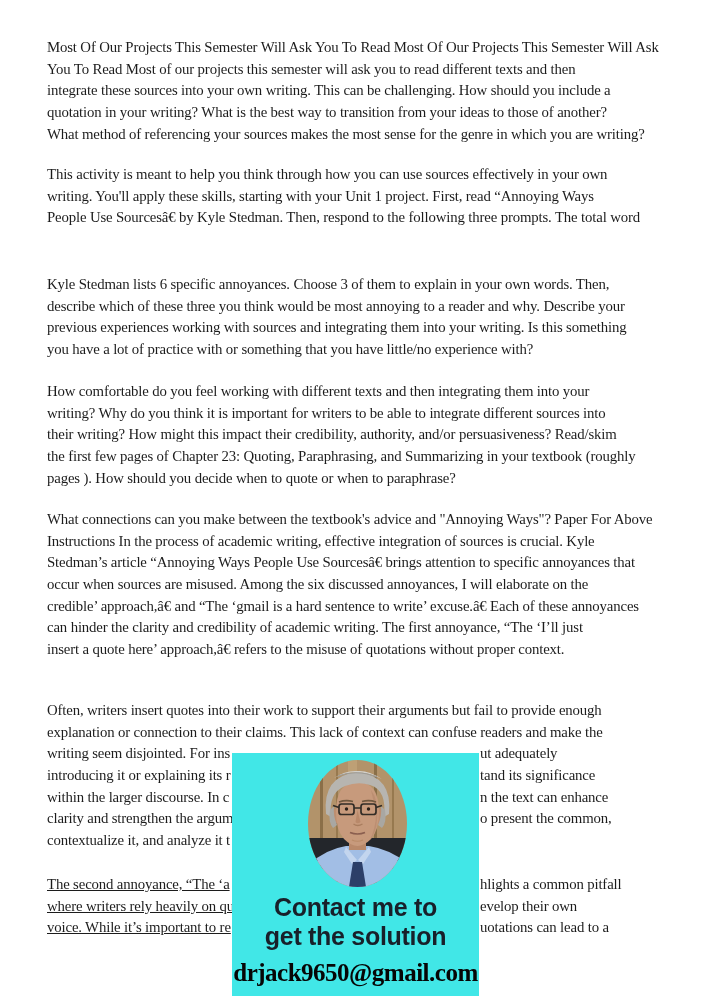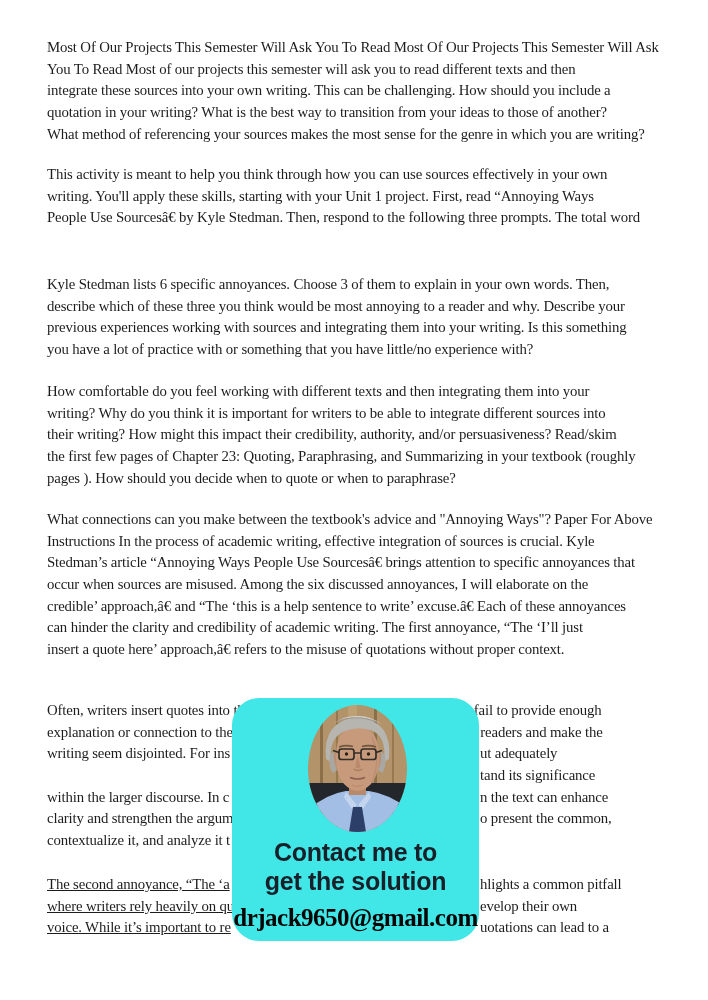--- a/index.html
+++ b/index.html
@@ -23,22 +23,22 @@
   .line {
     position:relative;
     height:21.7px;
     line-height:21.7px;
     white-space:nowrap;
   }
   .frag-right { position:absolute; left:433px; top:0; }
   
   .overlay {
     position:absolute;
-    left:232px; top:698px;
-    width:247px; height:243px;border-radius:27px;
+    left:232px; top:753px;
+    width:247px; height:243px;
   }
   .photo {
     position:absolute;
     left:76px; top:7px;
     width:99px; height:127px;
   }
   .ov-text {
     position:absolute;
     top:140px; left:0; right:0;
     text-align:center;
@@ -86,29 +86,29 @@
         <div class="line">writing? Why do you think it is important for writers to be able to integrate different sources into</div>
         <div class="line">their writing? How might this impact their credibility, authority, and/or persuasiveness? Read/skim</div>
         <div class="line">the first few pages of Chapter 23: Quoting, Paraphrasing, and Summarizing in your textbook (roughly</div>
         <div class="line">pages ). How should you decide when to quote or when to paraphrase?</div>
       </div>
       <div class="para" style="top: 509px;">
         <div class="line">What connections can you make between the textbook's advice and "Annoying Ways"? Paper For Above</div>
         <div class="line">Instructions In the process of academic writing, effective integration of sources is crucial. Kyle</div>
         <div class="line">Stedman’s article “Annoying Ways People Use Sourcesâ€ brings attention to specific annoyances that</div>
         <div class="line">occur when sources are misused. Among the six discussed annoyances, I will elaborate on the</div>
-        <div class="line">credible’ approach,â€ and “The ‘this is a help sentence to write’ excuse.â€ Each of these annoyances</div>
+        <div class="line">credible’ approach,â€ and “The ‘gmail is a hard sentence to write’ excuse.â€ Each of these annoyances</div>
         <div class="line">can hinder the clarity and credibility of academic writing. The first annoyance, “The ‘I’ll just</div>
         <div class="line">insert a quote here’ approach,â€ refers to the misuse of quotations without proper context.</div>
       </div>
       <div class="para" style="top: 700px;">
         <div class="line">Often, writers insert quotes into their work to support their arguments but fail to provide enough</div>
         <div class="line">explanation or connection to their claims. This lack of context can confuse readers and make the</div>
         <div class="line"><span class="frag-left">writing seem disjointed. For ins</span><span class="frag-right">ut adequately</span></div>
-        <div class="line"><span class="frag-right">tand its significance</span></div>
+        <div class="line"><span class="frag-left">introducing it or explaining its r</span><span class="frag-right">tand its significance</span></div>
         <div class="line"><span class="frag-left">within the larger discourse. In c</span><span class="frag-right">n the text can enhance</span></div>
         <div class="line"><span class="frag-left">clarity and strengthen the argum</span><span class="frag-right">o present the common,</span></div>
         <div class="line"><span class="frag-left">contextualize it, and analyze it t</span><span class="frag-right"></span></div>
       </div>
       <div class="para" style="top: 874px; text-decoration: underline;">
         <div class="line"><span class="frag-left">The second annoyance, “The ‘a</span><span class="frag-right">hlights a common pitfall</span></div>
         <div class="line"><span class="frag-left">where writers rely heavily on qu</span><span class="frag-right">evelop their own</span></div>
         <div class="line"><span class="frag-left">voice. While it’s important to re</span><span class="frag-right">uotations can lead to a</span></div>
       </div>
     </div>

